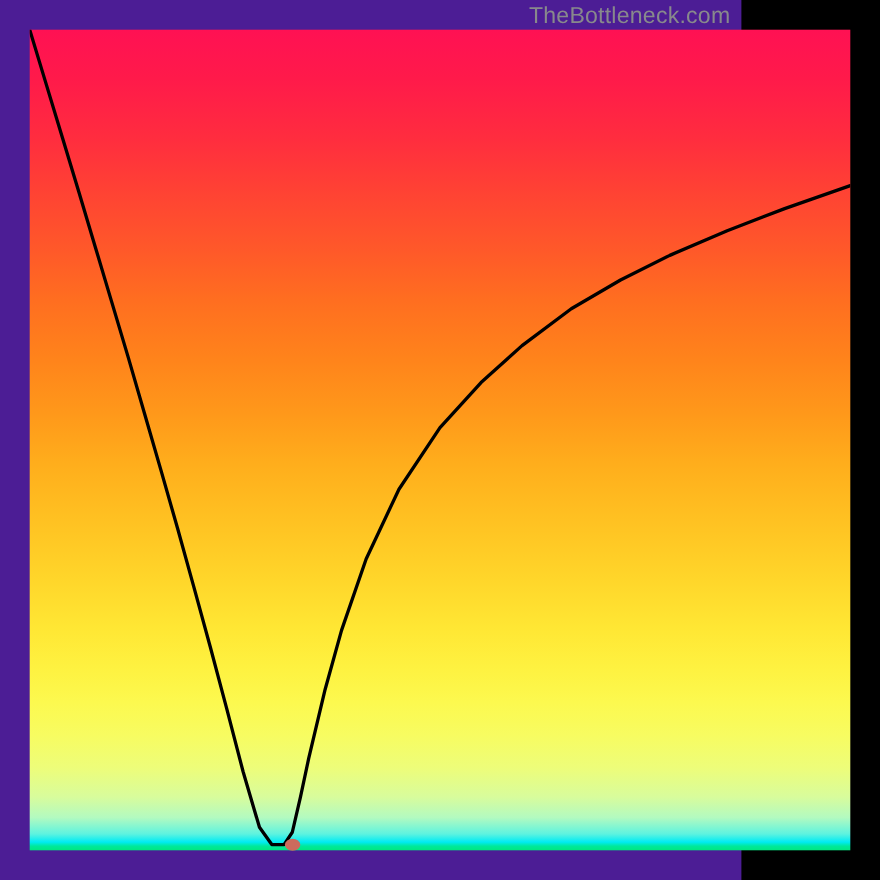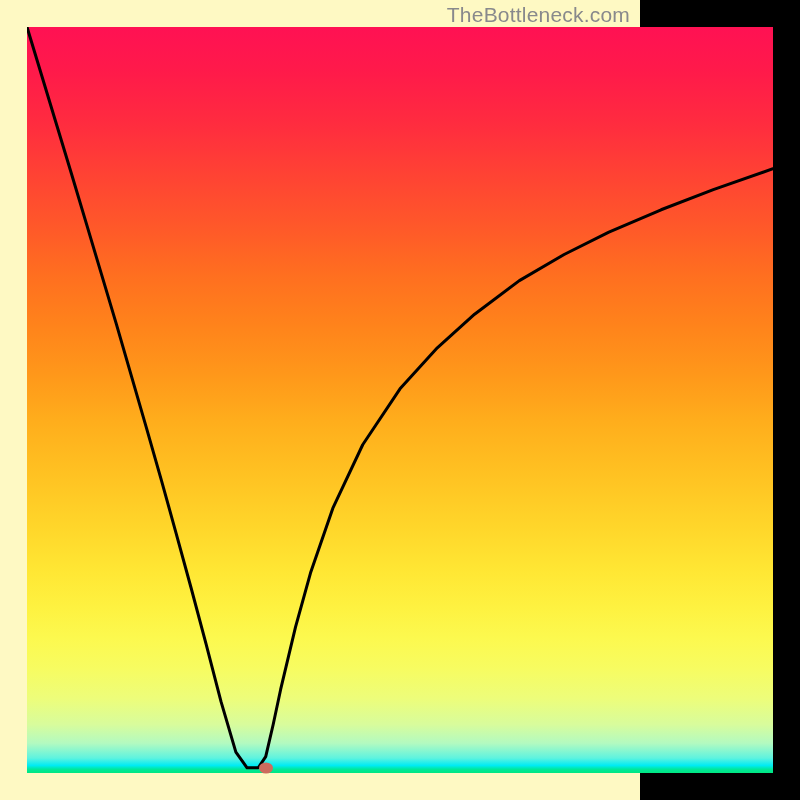--- a/index.html
+++ b/index.html
@@ -8,21 +8,22 @@
     width: 800px;
     height: 800px;
     background: #000;
     overflow: hidden;
     font-family: Arial, Helvetica, sans-serif;
   }
   .stage {
     position: relative;
     width: 640px;
     height: 800px;
-    background: #fef9c3;
+    background: #4c1d95;
+    padding-left: 34px;
   }
   .plot-area {
     position: absolute;
     left: 27px;
     top: 27px;
     width: 746px;
     height: 746px;
   }
   .gradient-bg {
     position: absolute;

